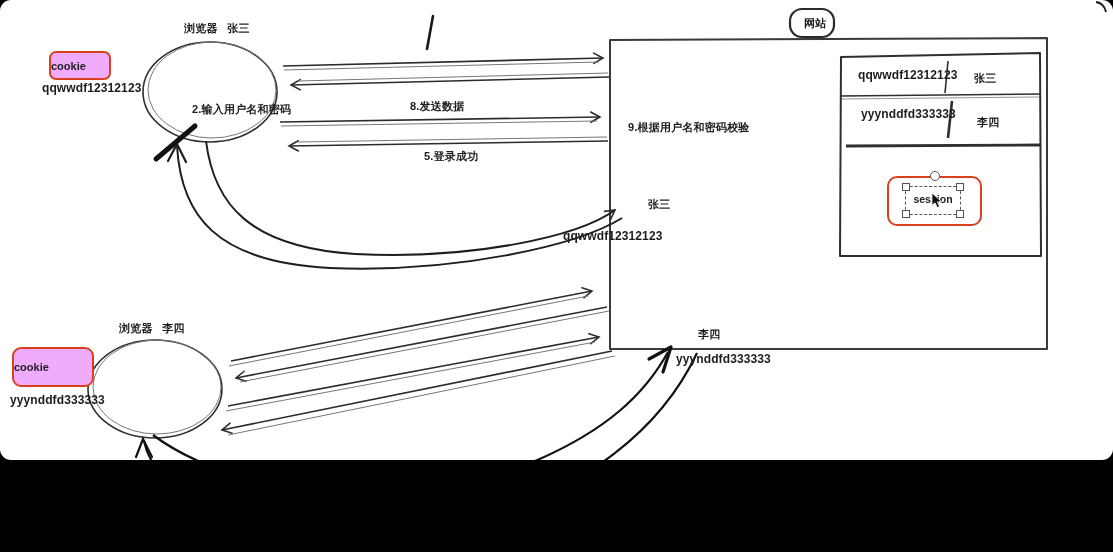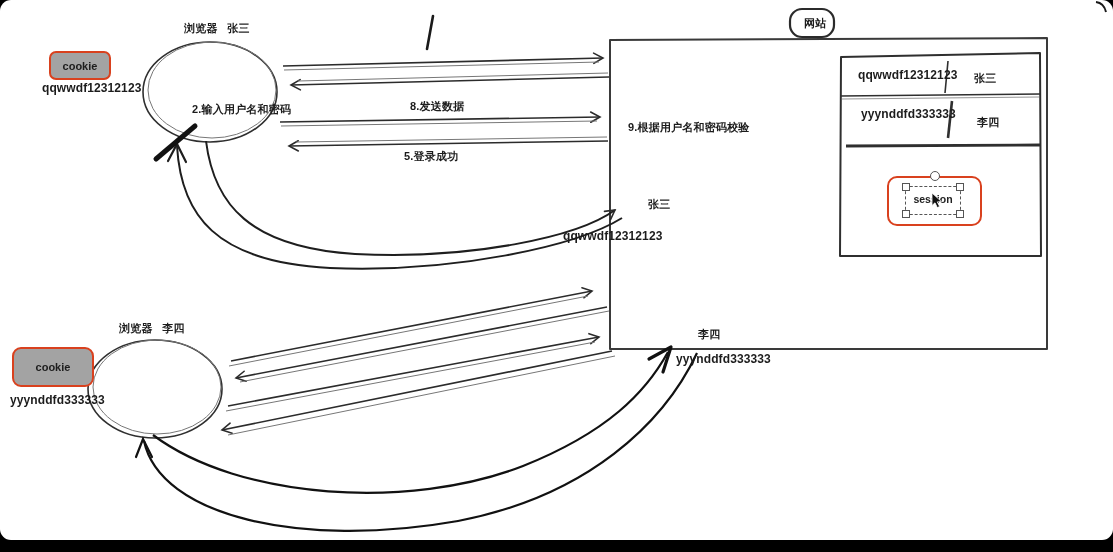--- a/index.html
+++ b/index.html
@@ -1,23 +1,23 @@
 <!DOCTYPE html>
 <html><head>
 <meta charset="utf-8">
 <style>
   html,body{margin:0;padding:0;background:#000;}
-  .page{position:relative;width:1113px;height:540px;background:#fff;border-radius:11px;overflow:hidden;
+  .page{position:relative;width:1113px;height:460px;background:#fff;border-radius:11px;overflow:hidden;
         font-family:"Liberation Sans","DejaVu Sans",sans-serif;color:#1d1d1d;}
   svg.canvas{position:absolute;left:0;top:0;z-index:1;}
   .lbl{position:absolute;z-index:2;white-space:pre;color:#1c1c1c;font-weight:600;letter-spacing:.2px;}
   .cjk{font-size:11px;}
   .id{font-size:12px;letter-spacing:.1px;}
   .cookie-box{position:absolute;z-index:2;border:2.4px solid #d9411e;border-radius:8px;
-              display:flex;align-items:center;justify-content:center;font-size:11px;font-weight:600;background:#a3a3a3;}
+              display:flex;align-items:center;justify-content:flex-start;font-size:11px;font-weight:600;background:#f0abfc;}
   
   .session-widget{position:absolute;z-index:3;left:887px;top:176px;width:91px;height:46px;
                   border:2.6px solid #d9411e;border-radius:10px;background:#fff;}
   .rotate-handle{position:absolute;left:50%;top:-7px;transform:translateX(-50%);width:8px;height:8px;
                  border:1.4px solid #555;border-radius:50%;background:#fff;}
   .selection-box{position:absolute;left:16px;top:8px;width:54px;height:27px;border:1.4px dashed #555;}
   .handle{position:absolute;width:6px;height:6px;background:#fff;border:1.3px solid #555;}
   .h-tl{left:-4px;top:-4px}.h-tr{right:-4px;top:-4px}.h-bl{left:-4px;bottom:-4px}.h-br{right:-4px;bottom:-4px}
   .session-text{position:absolute;left:0;right:0;top:6px;text-align:center;font-size:10.5px;font-weight:600;color:#222;}
   .cursor{position:absolute;left:42px;top:15px;}
@@ -125,21 +125,21 @@
 
   <div class="lbl cjk" style="left:184px;top:21px;">浏览器   张三</div>
 
   <div class="cookie-box" style="left:49px;top:51px;width:58px;height:25px;border-width:2px;border-radius:7px;">
     <span>cookie</span>
   </div>
   <div class="lbl id" style="left:42px;top:81px;">qqwwdf12312123</div>
 
   <div class="lbl cjk" style="left:163px;top:102px;margin-left:29px;">2.输入用户名和密码</div>
   <div class="lbl cjk" style="left:410px;top:99px;">8.发送数据</div>
-  <div class="lbl cjk" style="left:404px;top:149px;">5.登录成功</div>
+  <div class="lbl cjk" style="left:424px;top:149px;">5.登录成功</div>
 
   <div class="lbl cjk" style="left:804px;top:16px;">网站</div>
   <div class="lbl cjk" style="left:628px;top:120px;">9.根据用户名和密码校验</div>
 
   <div class="lbl cjk" style="left:648px;top:197px;">张三</div>
   <div class="lbl id" style="left:563px;top:229px;">qqwwdf12312123</div>
 
   <div class="lbl cjk" style="left:698px;top:327px;">李四</div>
   <div class="lbl id" style="left:676px;top:352px;">yyynddfd333333</div>
 

